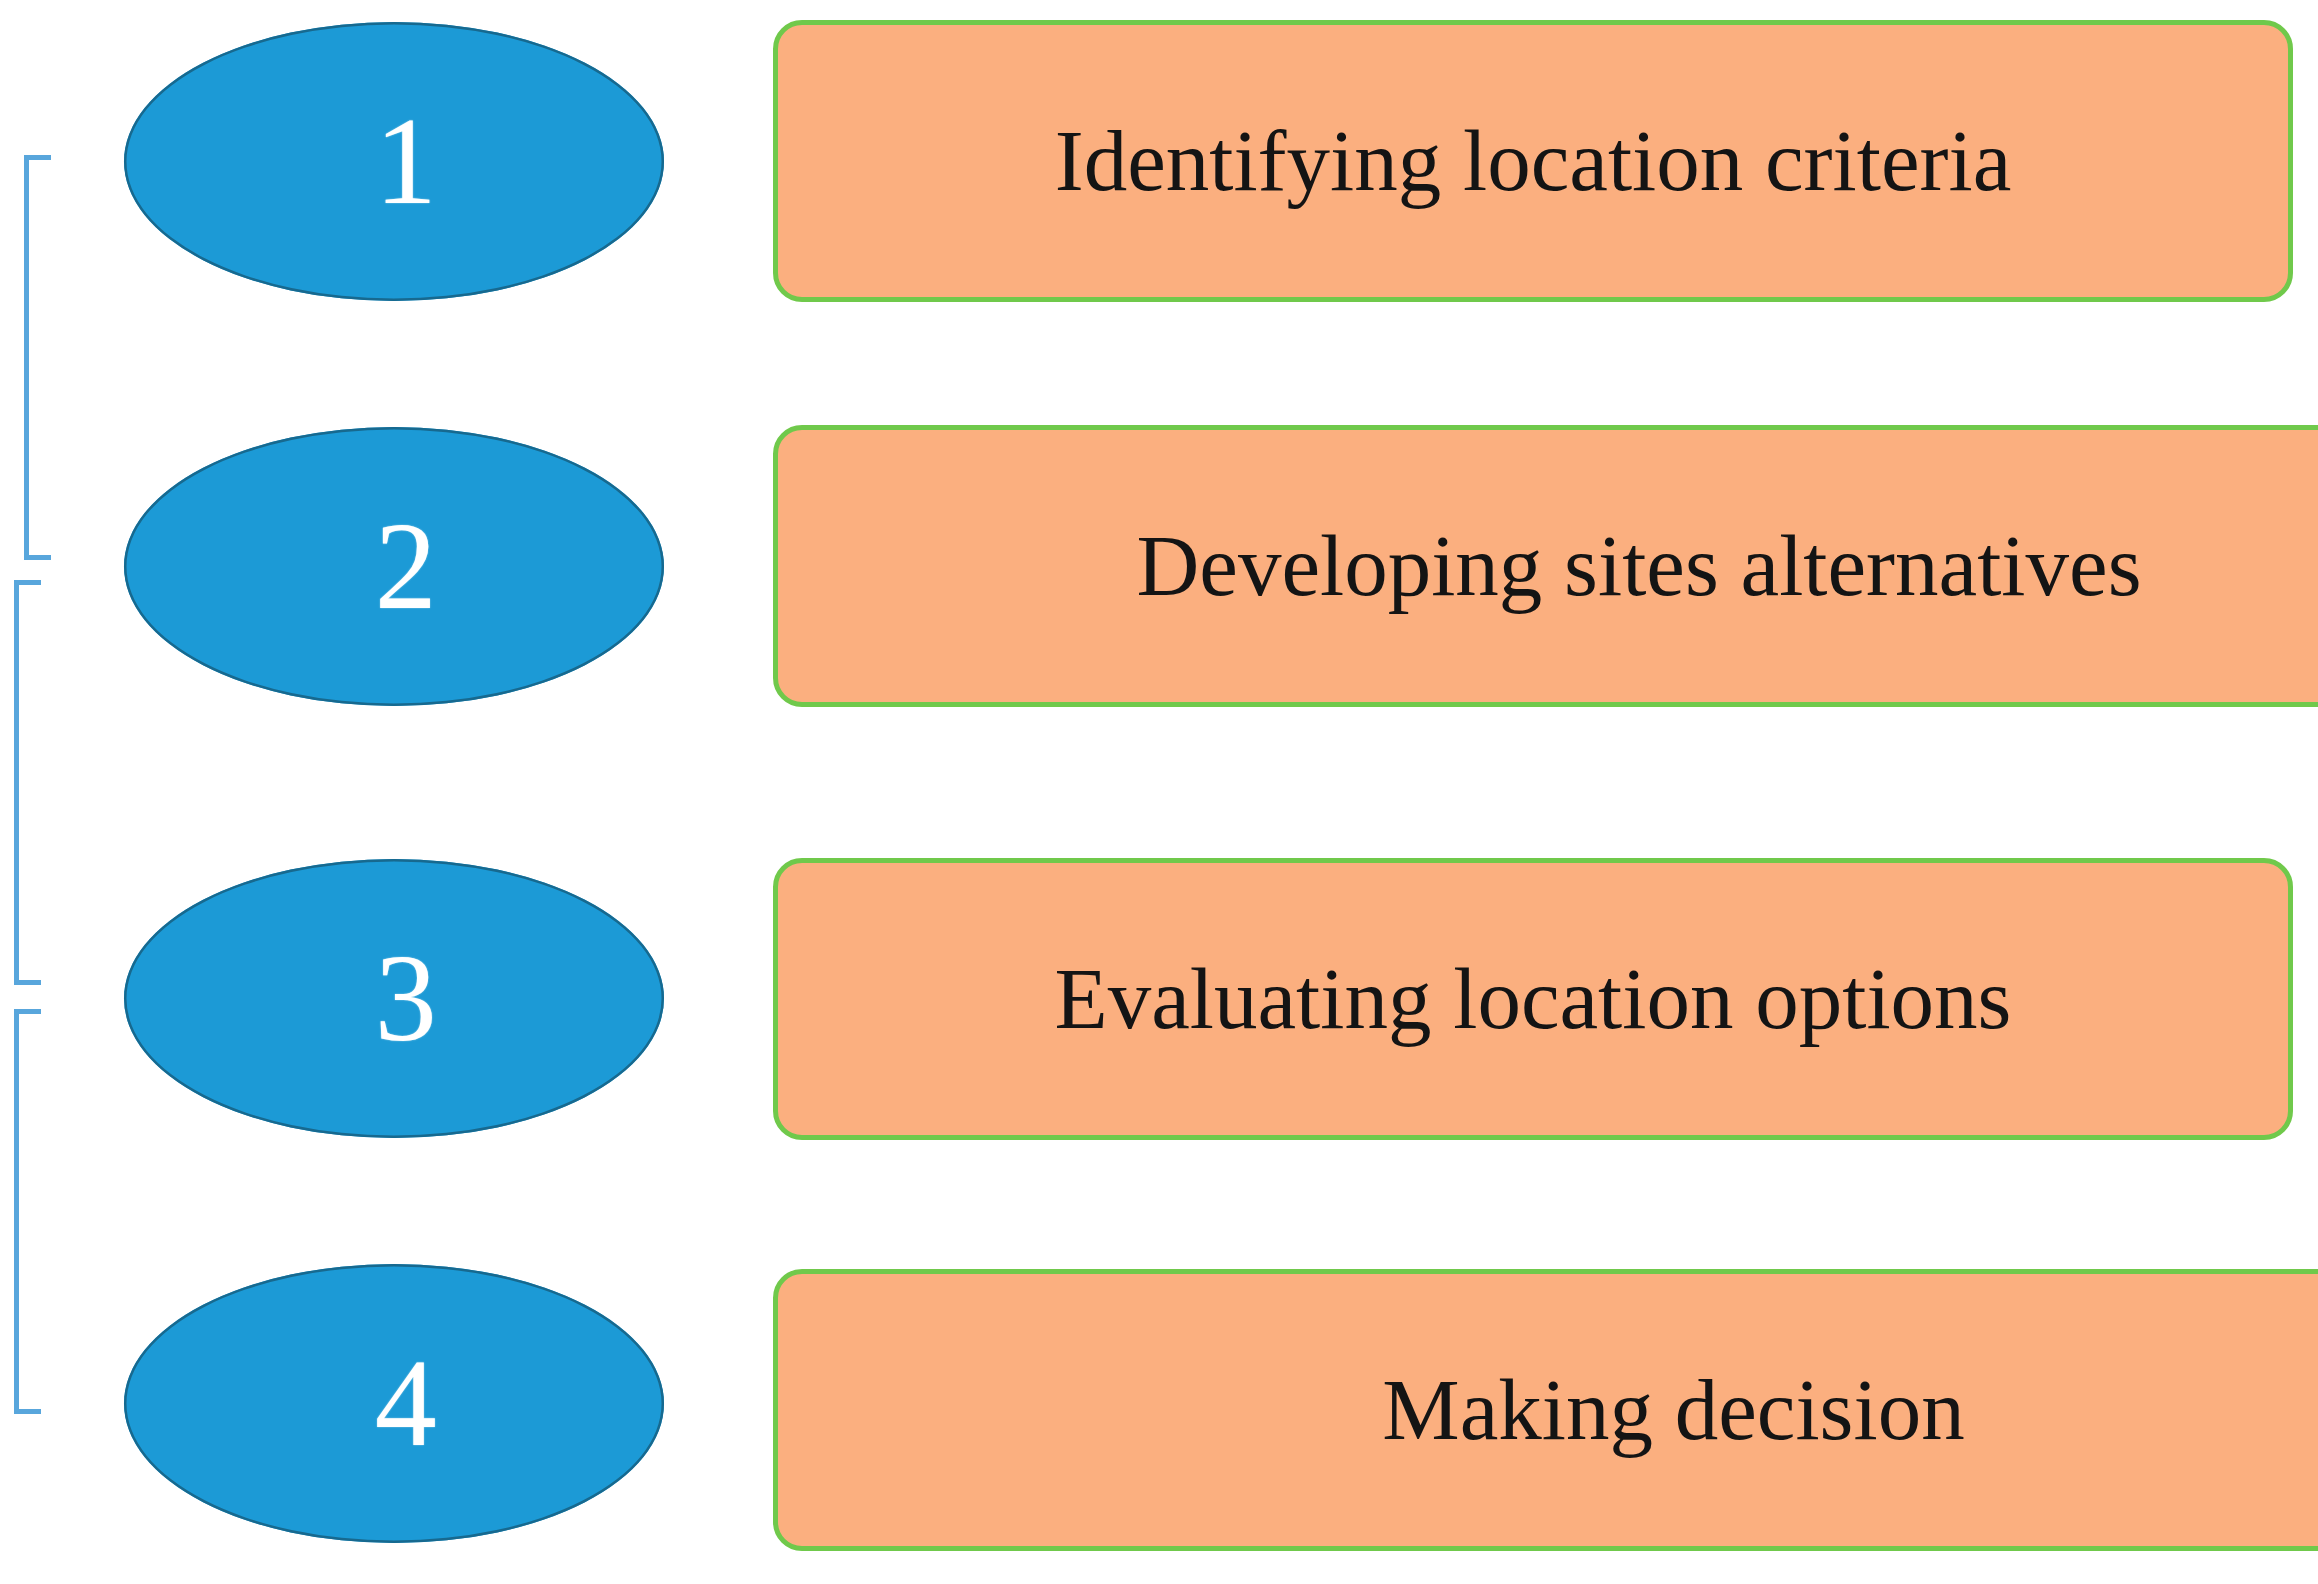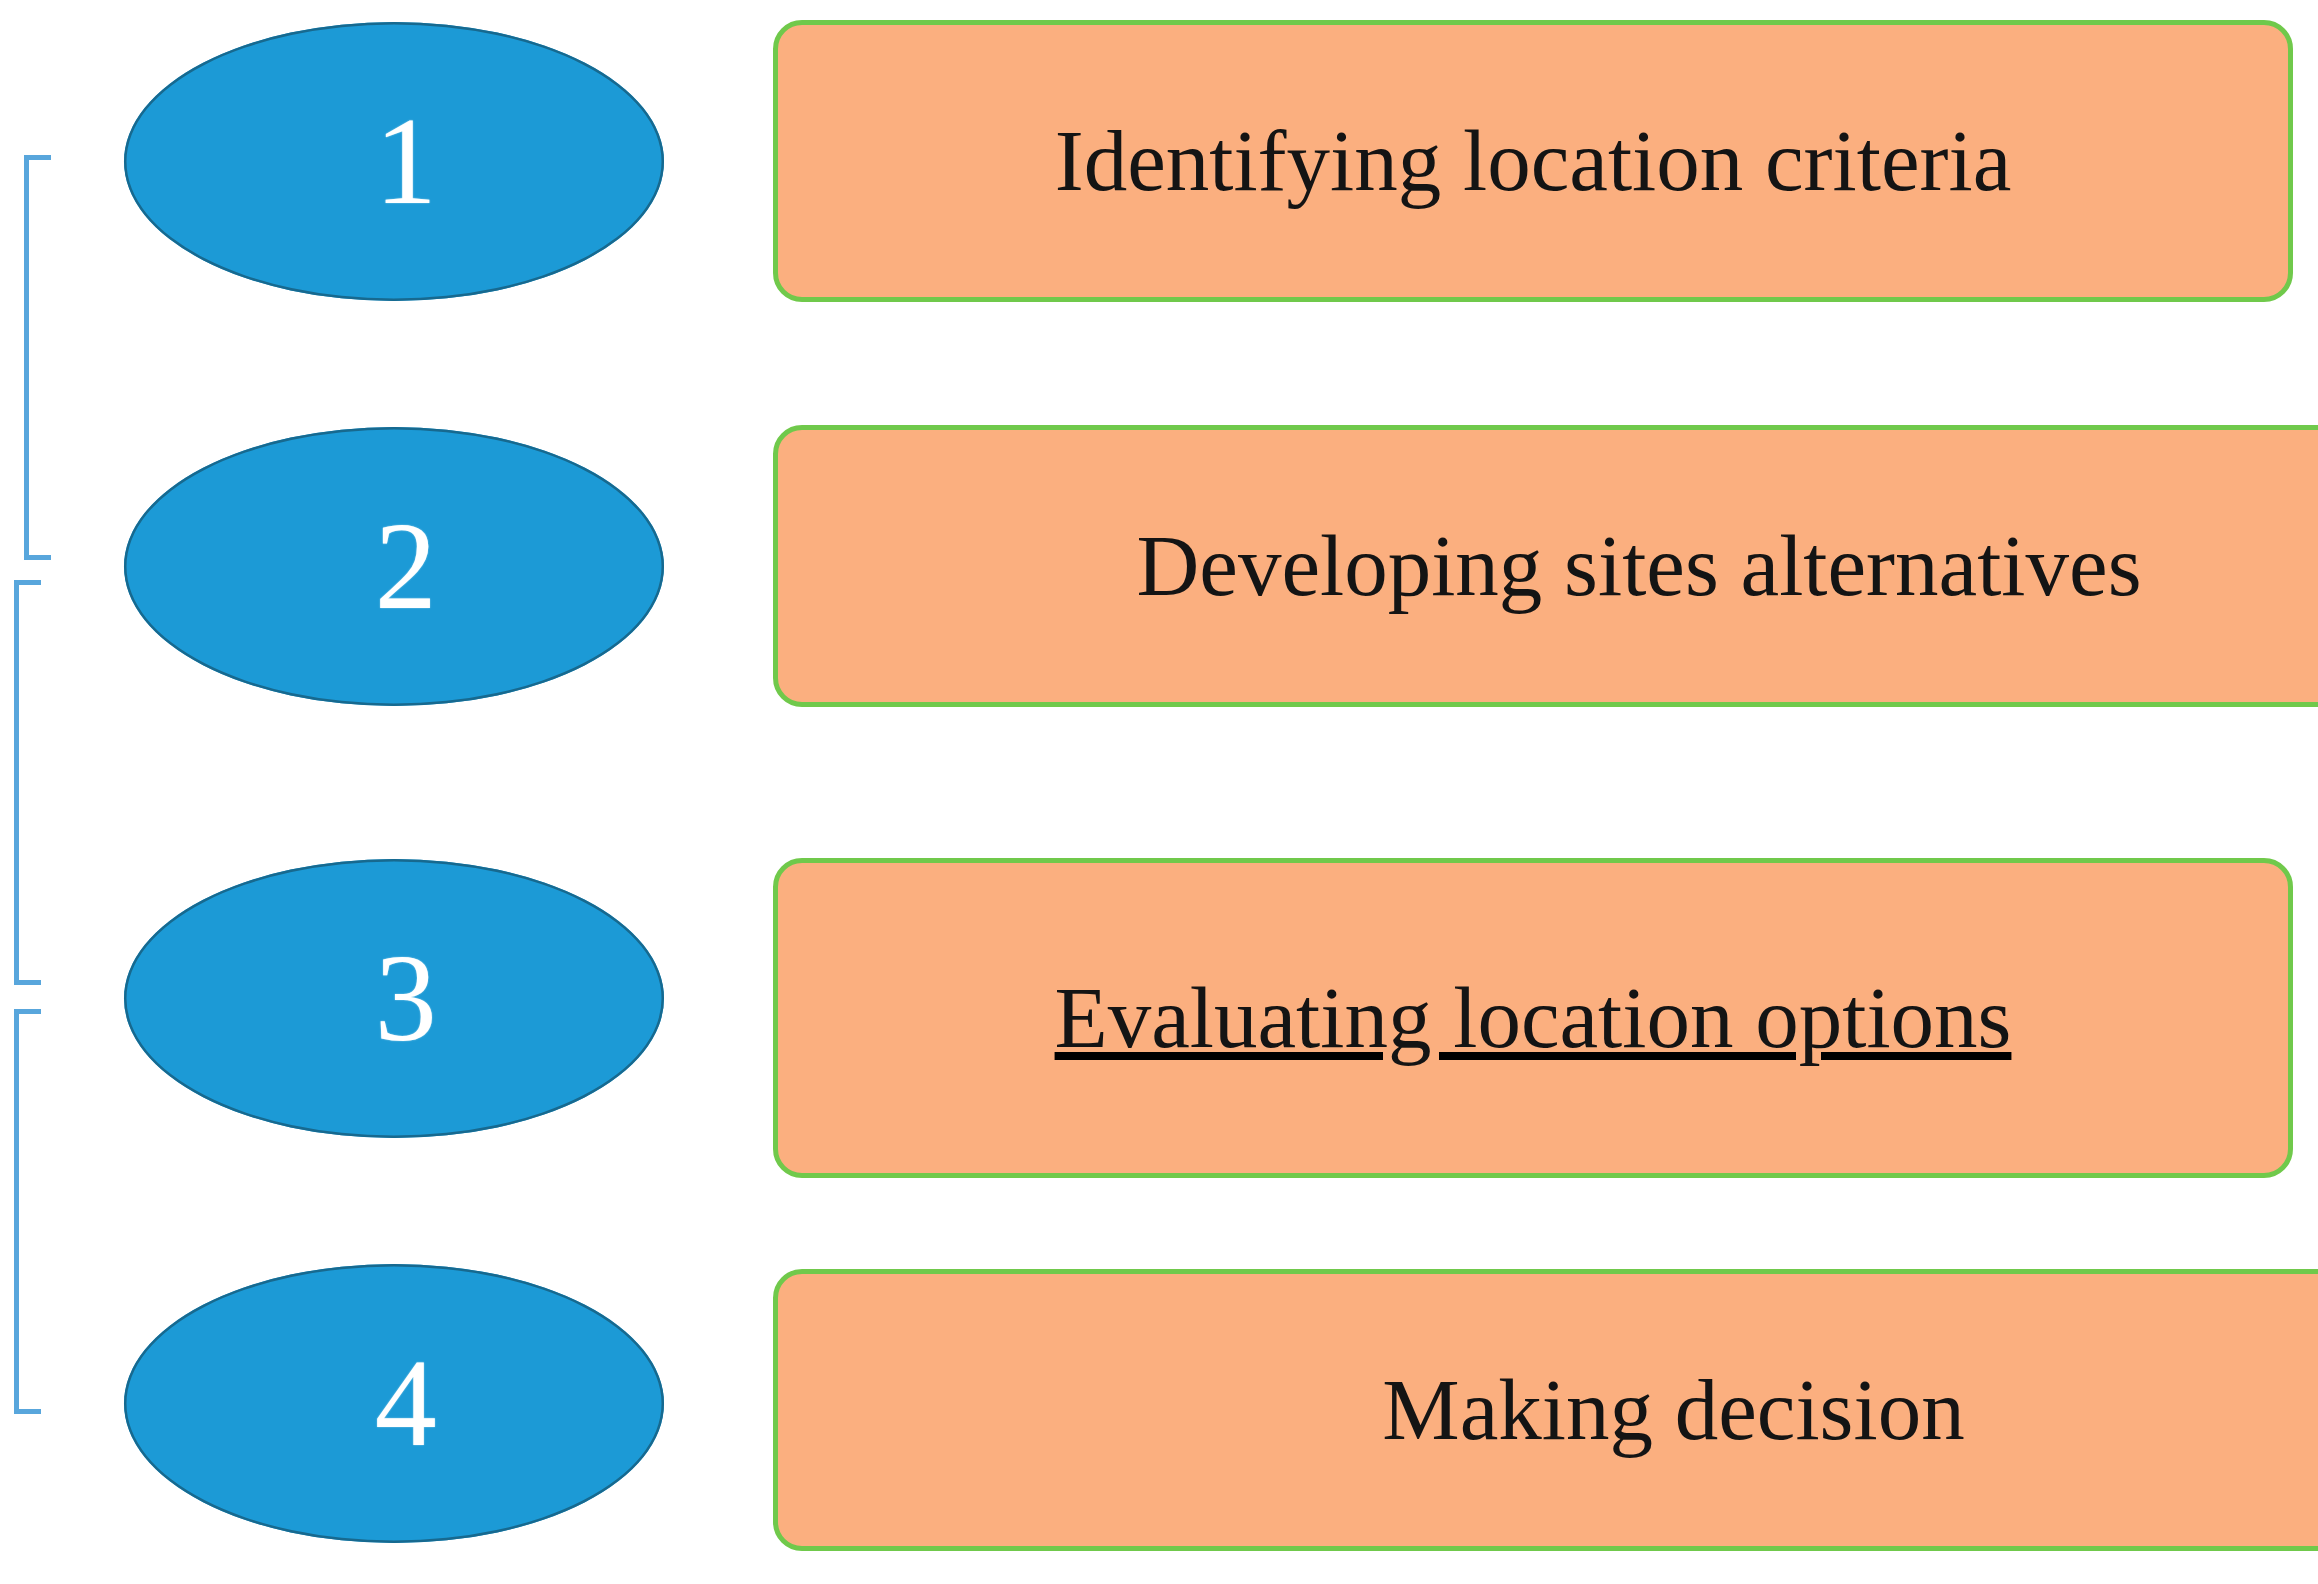--- a/index.html
+++ b/index.html
@@ -101,21 +101,21 @@
     </div>
     <div class="step-box" style="left:773px; top:425px; width:1732px; height:282px;">
       <span class="step-label">Developing sites alternatives</span>
     </div>
   </div>
 
   <div class="row" style="top:0;">
     <div class="step-ellipse" style="left:124px; top:859px; width:540px; height:279px;">
       <span class="step-number">3</span>
     </div>
-    <div class="step-box" style="left:773px; top:858px; width:1520px; height:320px;text-decoration:underline;">
+    <div class="step-box" style="left:773px; top:858px; width:1520px; height:282px;">
       <span class="step-label">Evaluating location options</span>
     </div>
   </div>
 
   <div class="row" style="top:0;">
     <div class="step-ellipse" style="left:124px; top:1264px; width:540px; height:279px;">
       <span class="step-number">4</span>
     </div>
     <div class="step-box" style="left:773px; top:1269px; width:1801px; height:282px;">
       <span class="step-label">Making decision</span>

